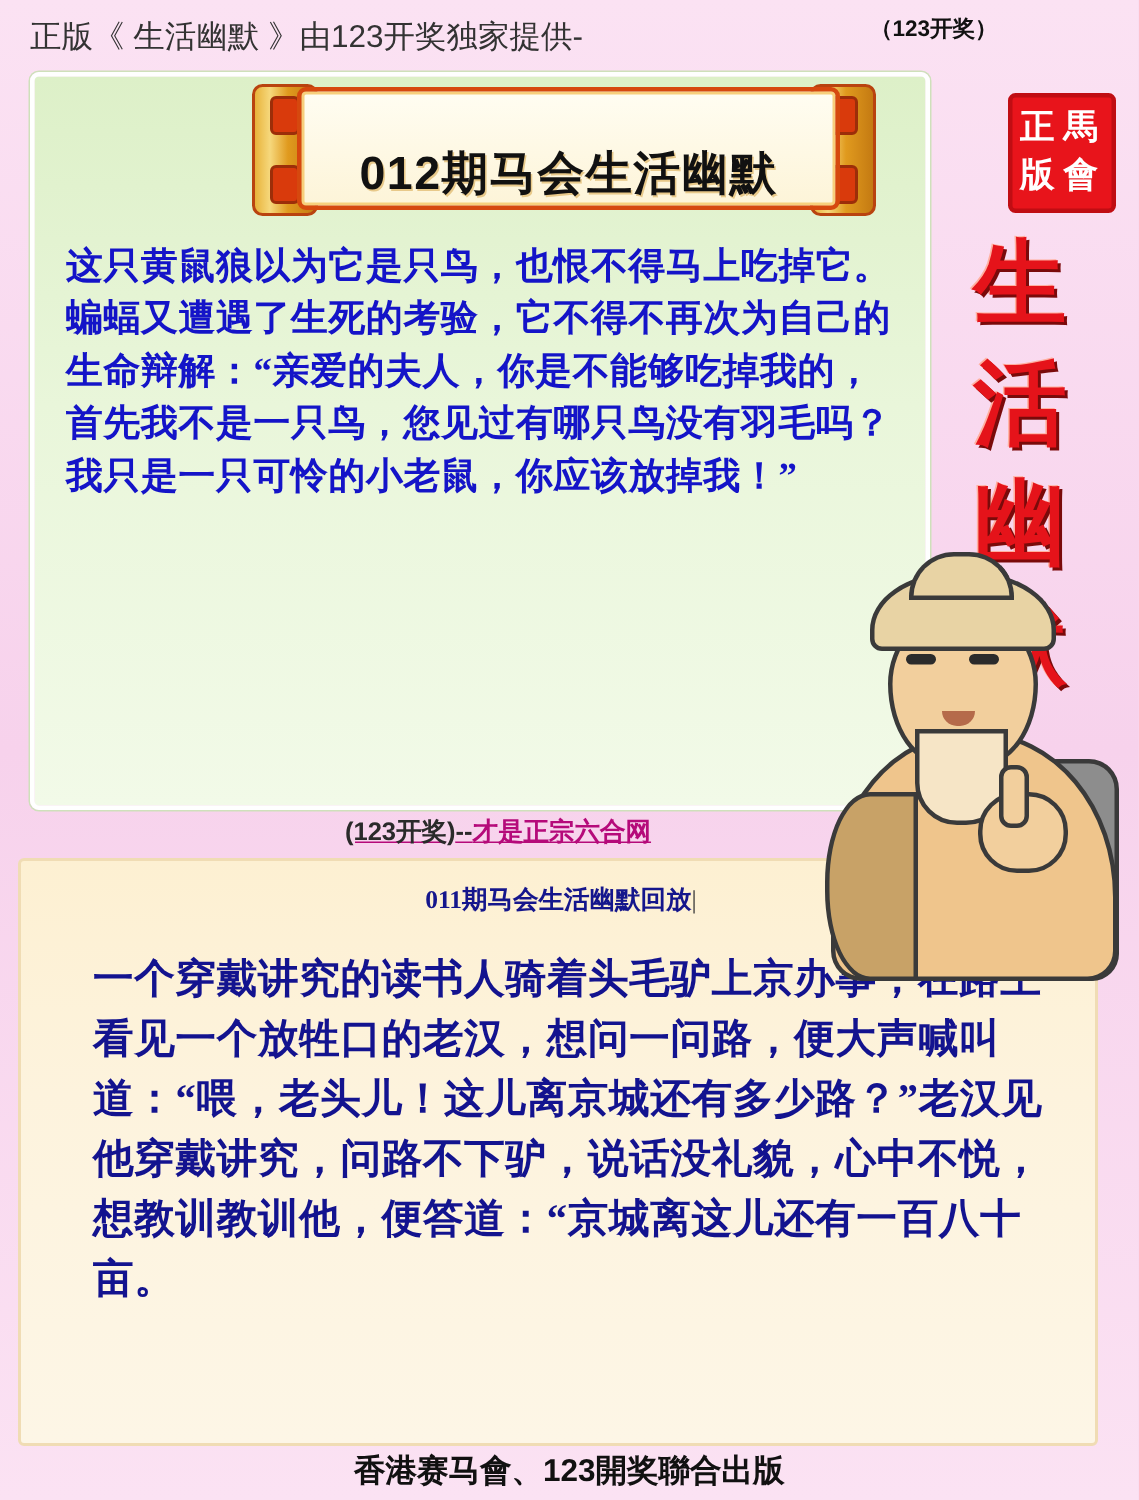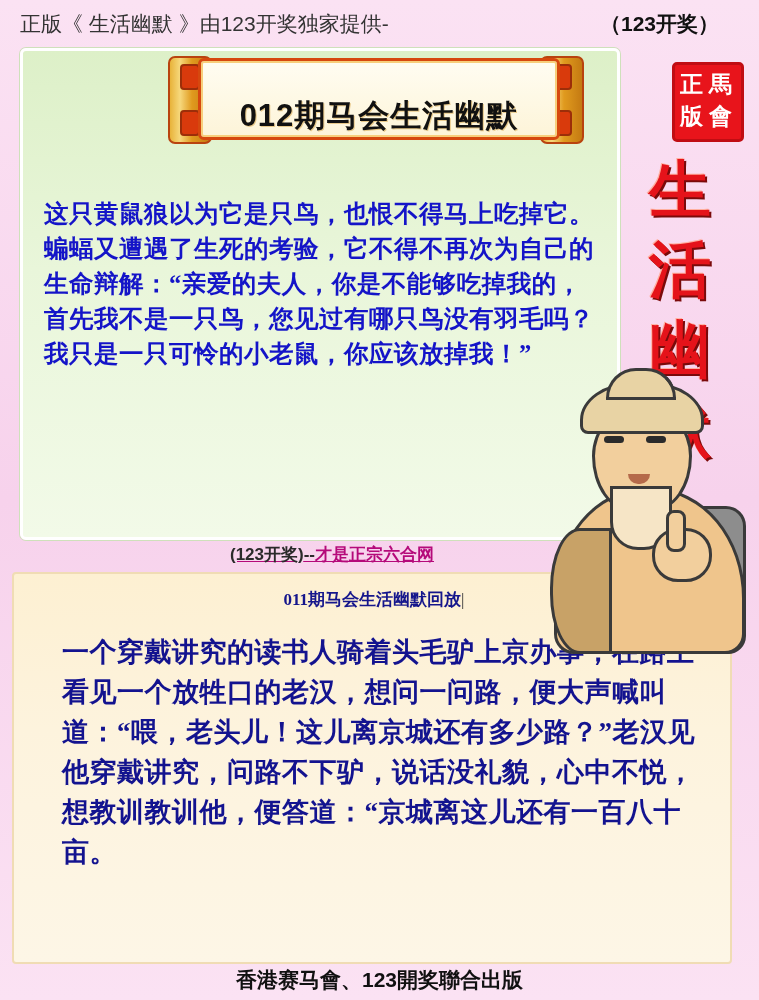--- a/index.html
+++ b/index.html
@@ -31,22 +31,22 @@
   .header-left {
     position: absolute;
     left: 20px; top: 0;
     font-size: 21px;
     color: #333333;
     white-space: nowrap;
     font-family: "Liberation Sans", sans-serif;
   }
   .header-right {
     position: absolute;
-    left: 600px; top: 0;
-    font-size: 21px;
+    left: 580px; top: 0;
+    font-size: 15px;
     font-weight: bold;
     color: #111111;
     white-space: nowrap;
   }
   
   .green-panel {
     position: absolute;
     left: 20px; top: 48px;
     width: 600px;
     height: 492px;
@@ -112,21 +112,20 @@
   .green-text {
     position: absolute;
     left: 44px; top: 160px;
     width: 560px;
     font-size: 24.5px;
     line-height: 35px;
     color: #1414c8;
     font-family: "Liberation Serif", serif;
     font-weight: bold;
     letter-spacing: 0.5px;
-    margin-top: 36px;
   }
   
   .mid-caption {
     position: absolute;
     left: 230px; top: 543px;
     width: 420px;
     font-size: 17px;
     font-weight: bold;
     color: #b50a7a;
     white-space: nowrap;

